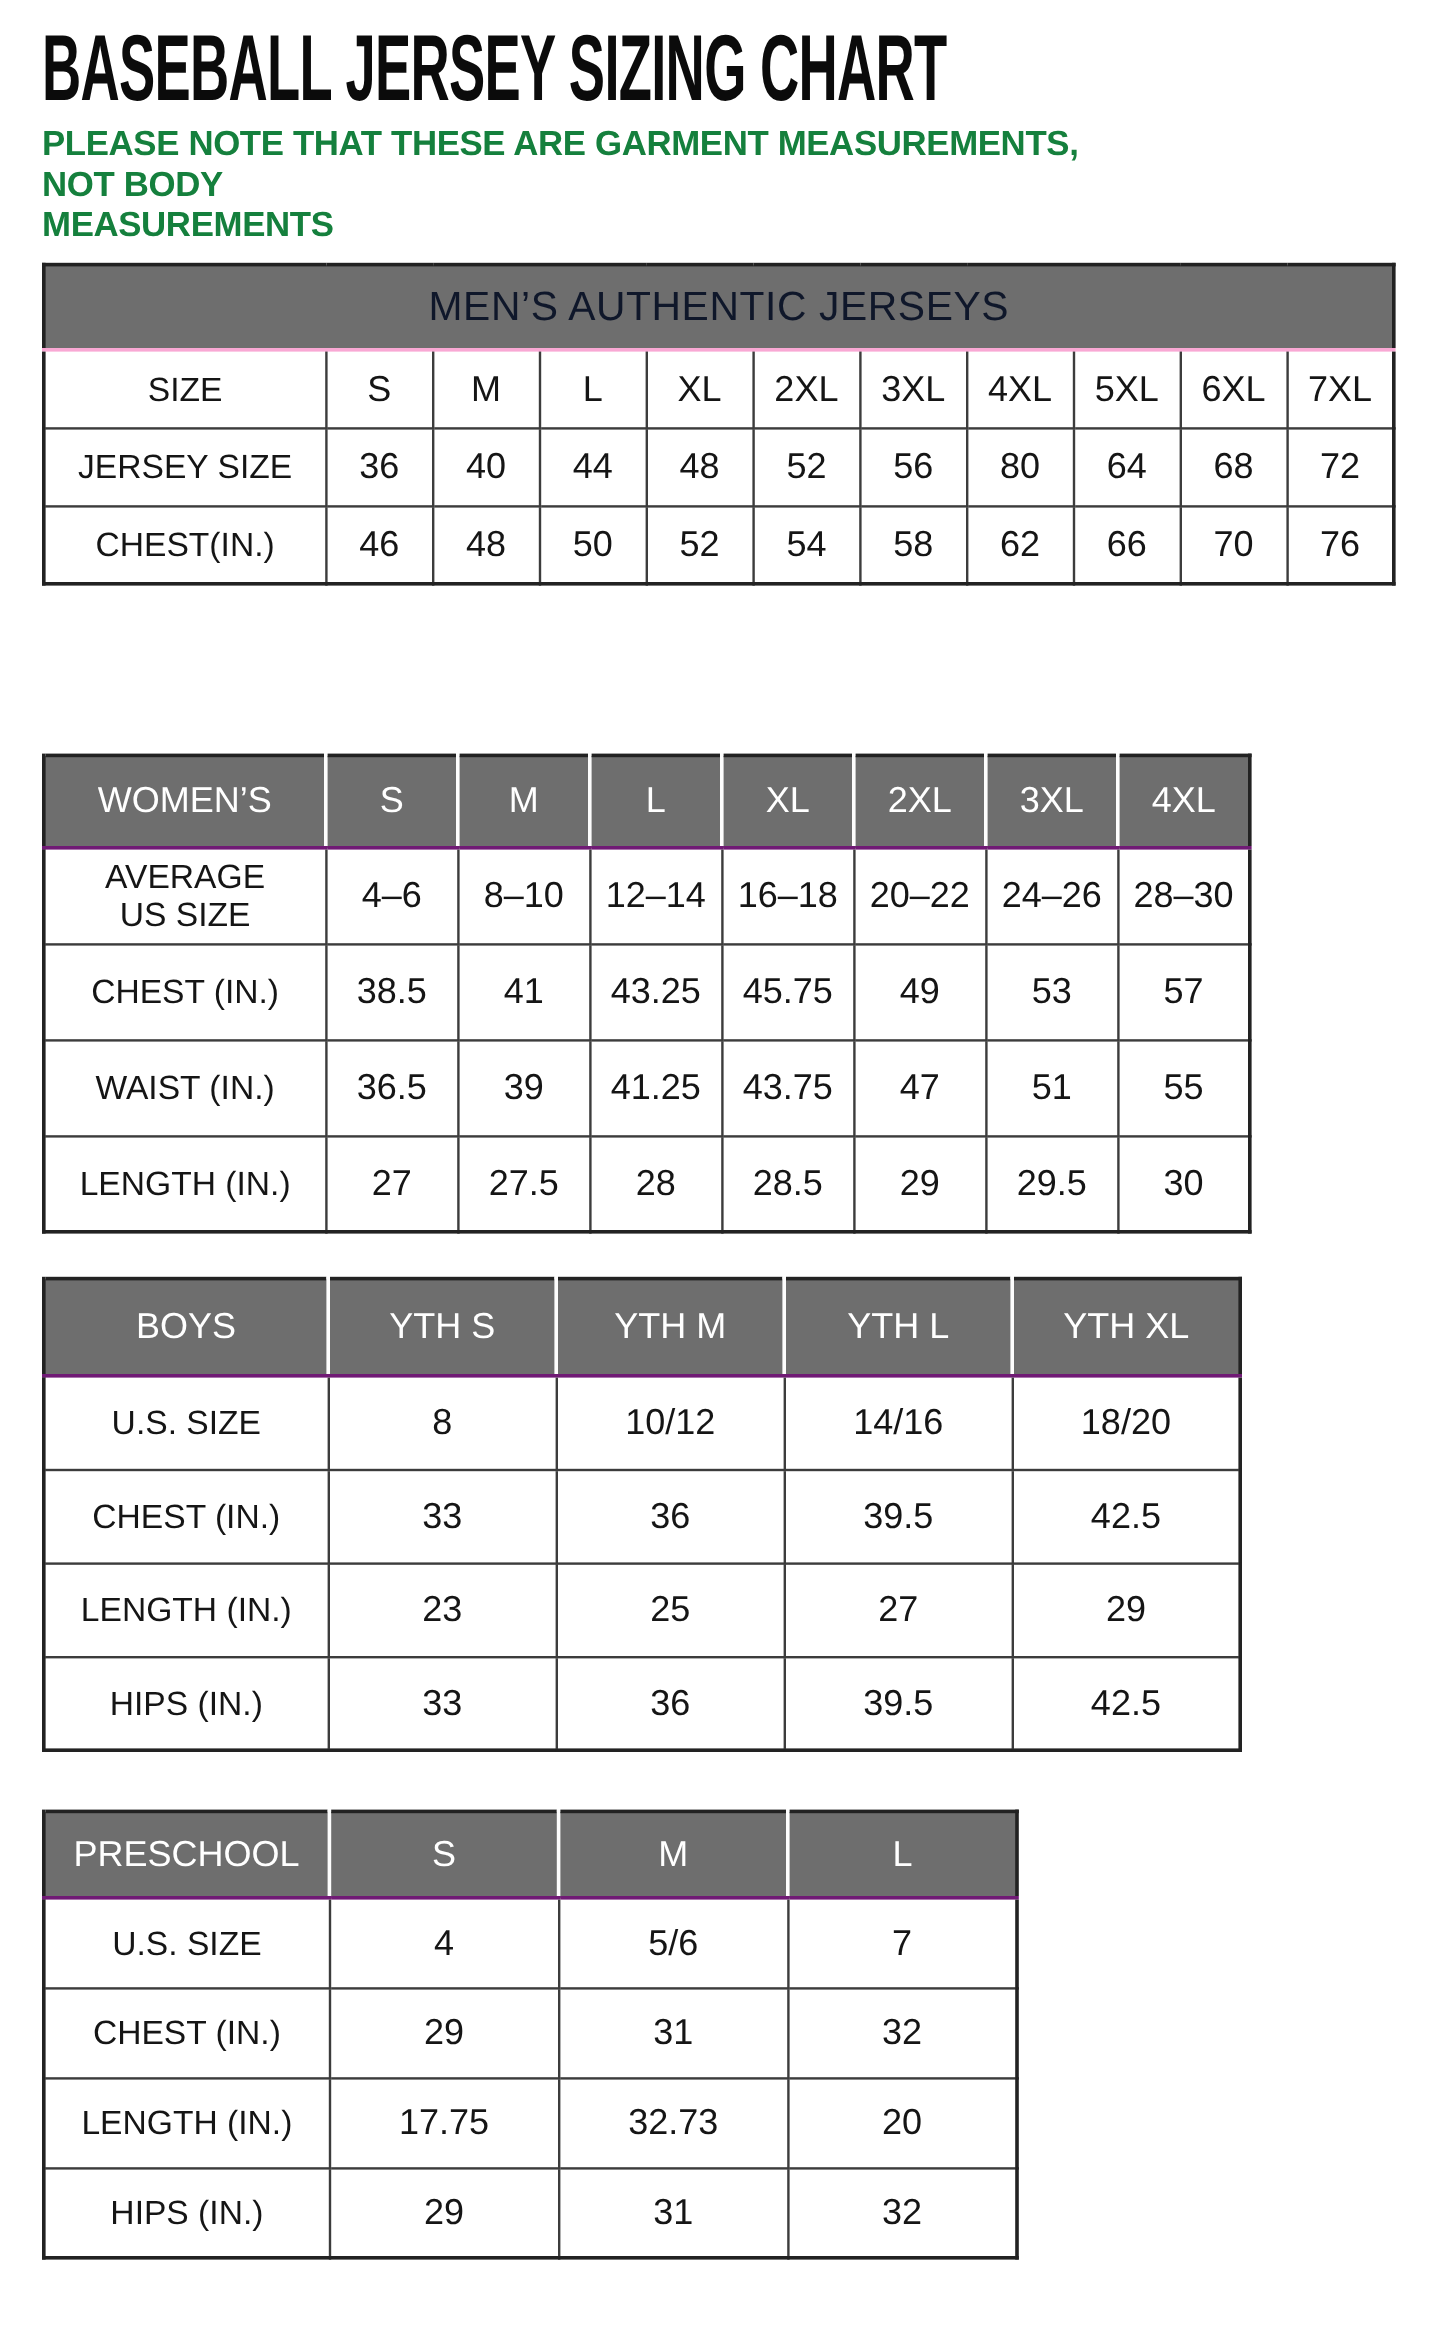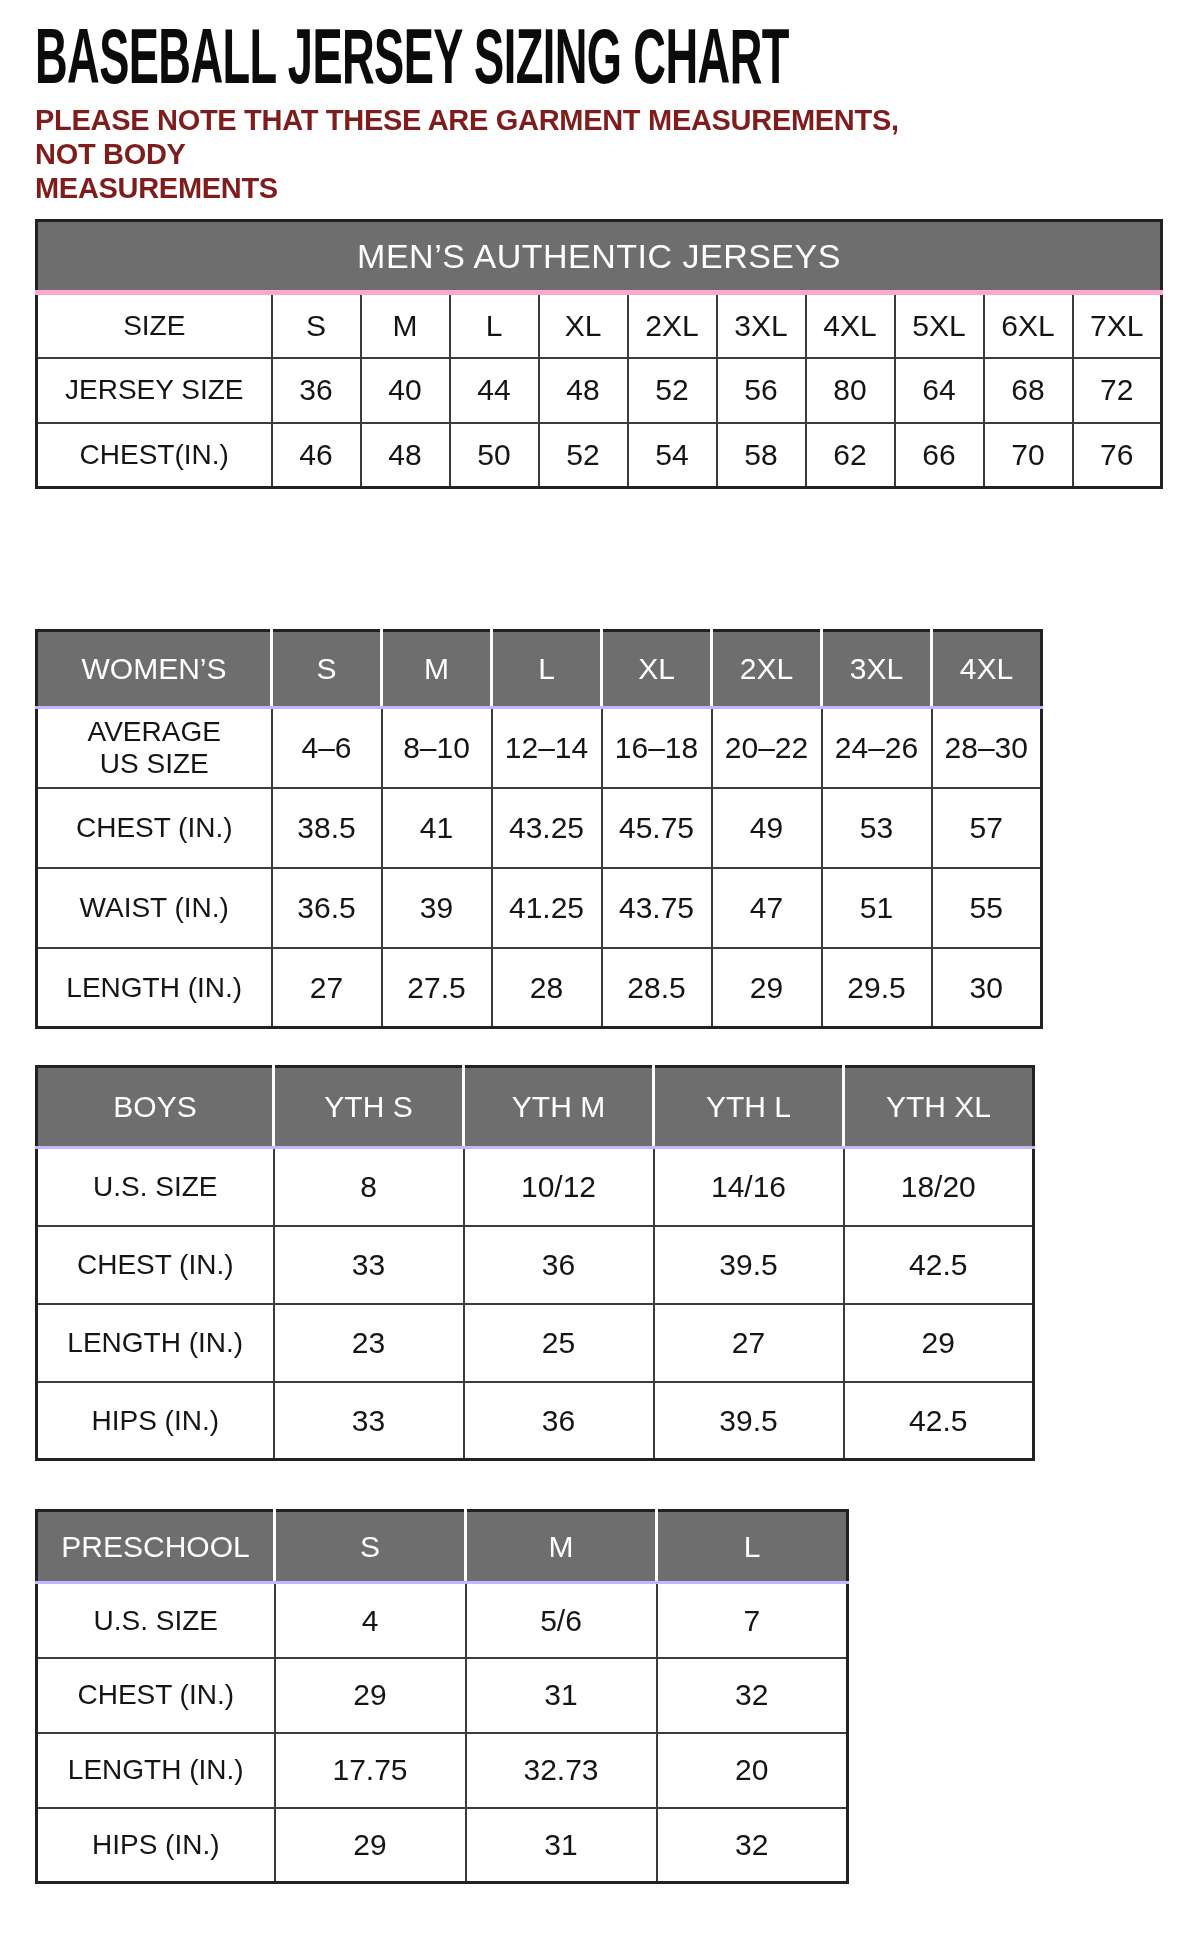--- a/index.html
+++ b/index.html
@@ -7,32 +7,32 @@
   .page { position:relative; width:1200px; height:1942px; box-sizing:border-box; padding:22px 0 0 35px; overflow:hidden; }
 
   .title {
     margin:0; color:#0b0b0b; font-size:78px; font-weight:700;
     letter-spacing:-1px; line-height:0.88; white-space:nowrap;
     transform:scaleX(0.58); transform-origin:left top;
   }
   .note {
     margin:12px 0 0 0; width:910px;
     font-size:29px; font-weight:700; line-height:1.18; letter-spacing:-0.3px;
-    color:#7f1d1d;
+    color:#15803d;
   }
 
   table { border-collapse:collapse; table-layout:fixed; }
   td, th { border:2px solid #3c3c3c; padding:0; text-align:center; vertical-align:middle; font-weight:400; }
   table { border:3px solid #222; }
 
   
-  .banner-cell { background:#6e6e6e; color:#ffffff; font-size:34px; letter-spacing:0.5px; height:68px; border-bottom:5px solid #f9a8d4; }
+  .banner-cell { background:#6e6e6e; color:#0f172a; font-size:34px; letter-spacing:0.5px; height:68px; border-bottom:3px solid #f9a8d4; }
 
   
-  tr.ghead th { background:#6e6e6e; color:#ffffff; font-size:30px; border-left:3px solid #fdfdfd; border-bottom:3px solid #c4b5fd; }
+  tr.ghead th { background:#6e6e6e; color:#ffffff; font-size:30px; border-left:3px solid #fdfdfd; border-bottom:3px solid #701a75; }
   tr.ghead th:first-child { border-left:3px solid #222; }
 
   .rlabel { font-size:28px; color:#151515; }
   td { font-size:30px; color:#151515; }
 
   table.mens  { margin-top:14px; }
   table.mens  tbody tr { height:65px; }
   table.wmns  { margin-top:140px; }
   table.wmns  thead tr { height:77px; }
   table.wmns  tbody tr { height:80px; }

